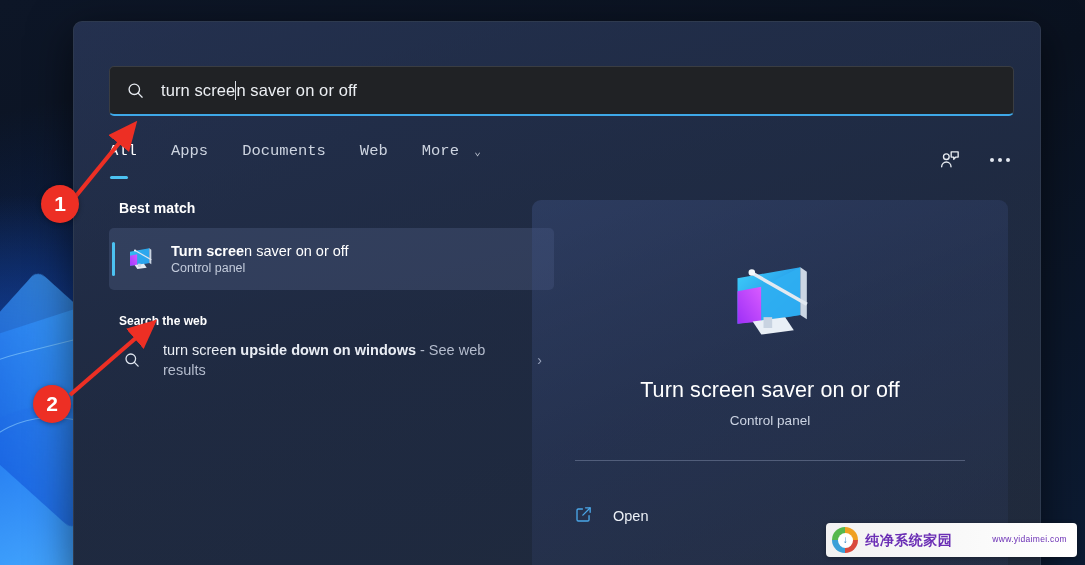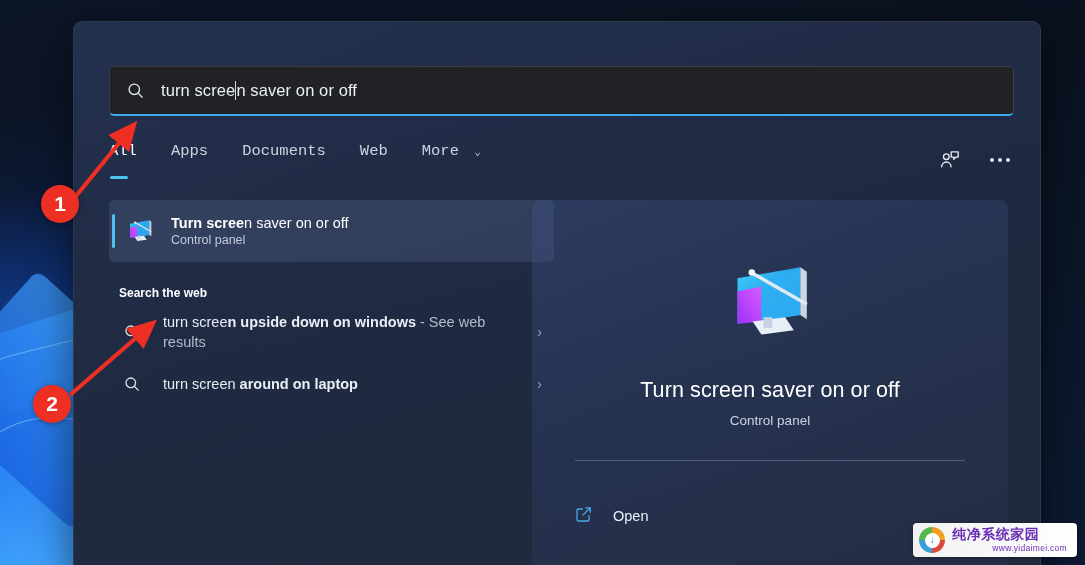--- a/index.html
+++ b/index.html
@@ -254,21 +254,21 @@
     background: conic-gradient(#f0a020 0deg 90deg, #d94a3d 90deg 180deg, #3aa0d8 180deg 270deg, #56b84c 270deg 360deg);
     display: flex; align-items: center; justify-content: center;
     margin-right: 7px;
   }
   .wm-badge span {
     width: 15px; height: 15px; border-radius: 50%;
     background: #fff;
     display: flex; align-items: center; justify-content: center;
     font-size: 10px; color: #2b7fc0; line-height: 1;
   }
-  .wm-texts { display: flex; flex-direction: column; line-height: 1.05; }
+  .wm-texts { display: flex; line-height: 1.05; }
   .wm-cn { font-size: 14px; font-weight: bold; color: #6b2fb5; letter-spacing: .5px; }
   .wm-url { font-size: 8.5px; color: #6b2fb5; letter-spacing: .3px; margin-top: 2px; padding-left: 40px; }
 </style>
 </head>
 <body>
 
 <div id="desktop">
   <div class="wall-base"></div>
   <div class="bloom-petal p1"></div>
   <div class="bloom-petal p2"></div>
@@ -319,20 +319,21 @@
       <div class="tab-icon">
         <span class="ellipsis-icon">
           <i></i>
           <i></i>
           <i></i>
         </span>
       </div>
     </div>
 
     <div id="results-col">
+      <div class="section-head">Best match</div>
 
       <div id="best-match-row">
         <span class="bm-icon">
           <svg width="32" height="32" viewBox="0 0 48 48">
             <defs>
               <linearGradient id="scrA" x1="0" y1="0" x2="1" y2="1">
                 <stop offset="0%" stop-color="#38c8f5"></stop>
                   <stop offset="100%" stop-color="#1b7fe0"></stop>
               </linearGradient>
               <linearGradient id="scrB" x1="0" y1="1" x2="1" y2="0">
@@ -362,30 +363,20 @@
         <span class="q-mag">
           <svg width="18" height="18" viewBox="0 0 24 24" fill="none" stroke="#dfe5ef" stroke-width="1.7" stroke-linecap="round">
             <circle cx="10.4" cy="10.4" r="6.4"></circle>
             <line x1="15.2" y1="15.2" x2="20.2" y2="20.2"></line>
           </svg>
         </span>
         <span class="q-text"><span>turn scree</span><b>n upside down on windows</b><span class="hint"> - See web results</span></span>
         <span class="q-chev">›</span>
       </div>
 
-      <div class="web-row">
-        <span class="q-mag">
-          <svg width="18" height="18" viewBox="0 0 24 24" fill="none" stroke="#dfe5ef" stroke-width="1.7" stroke-linecap="round">
-            <circle cx="10.4" cy="10.4" r="6.4"></circle>
-            <line x1="15.2" y1="15.2" x2="20.2" y2="20.2"></line>
-          </svg>
-        </span>
-        <span class="q-text"><span>turn screen </span><b>around on laptop</b><span class="hint"></span></span>
-        <span class="q-chev">›</span>
-      </div>
 
     </div>
 
     <div id="preview-card">
       <span class="preview-icon">
         <svg width="116" height="104" viewBox="0 0 48 48">
           <defs>
             <linearGradient id="pA" x1="0" y1="0" x2="1" y2="1">
               <stop offset="0%" stop-color="#3fd0fb"></stop>
                 <stop offset="100%" stop-color="#1677dd"></stop>

